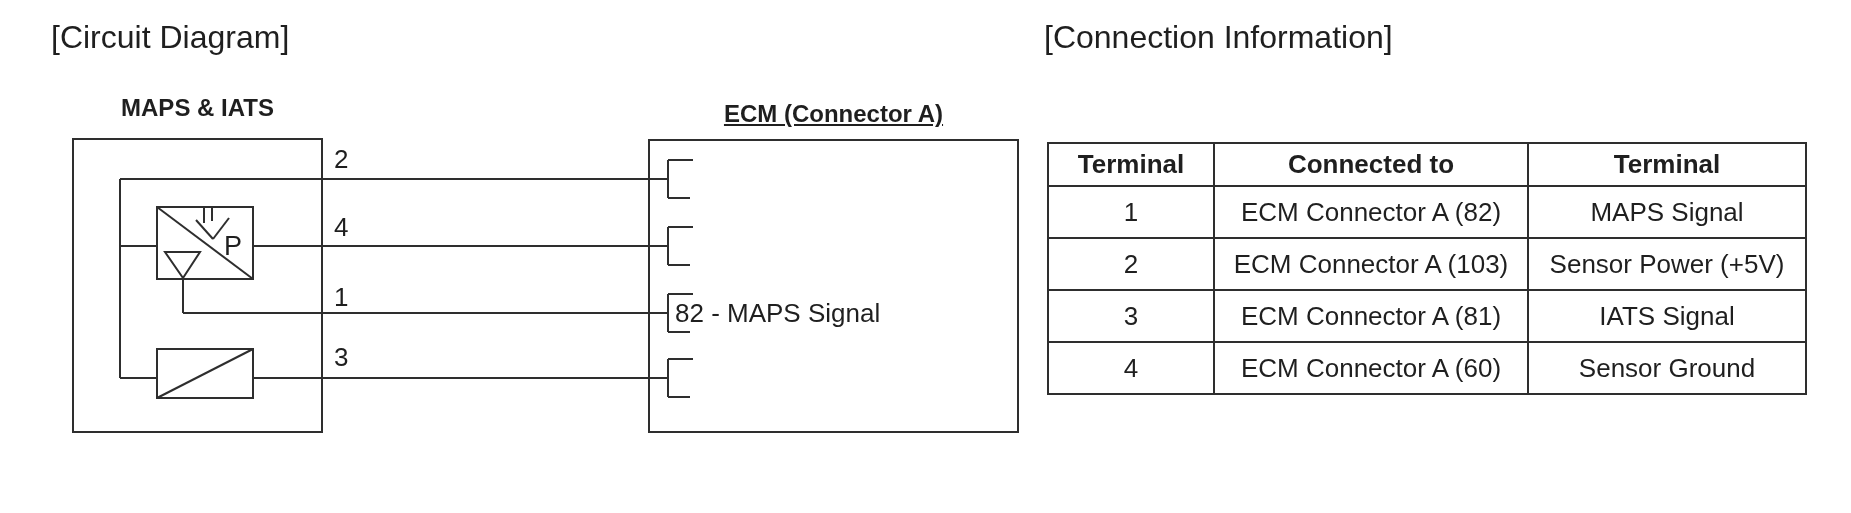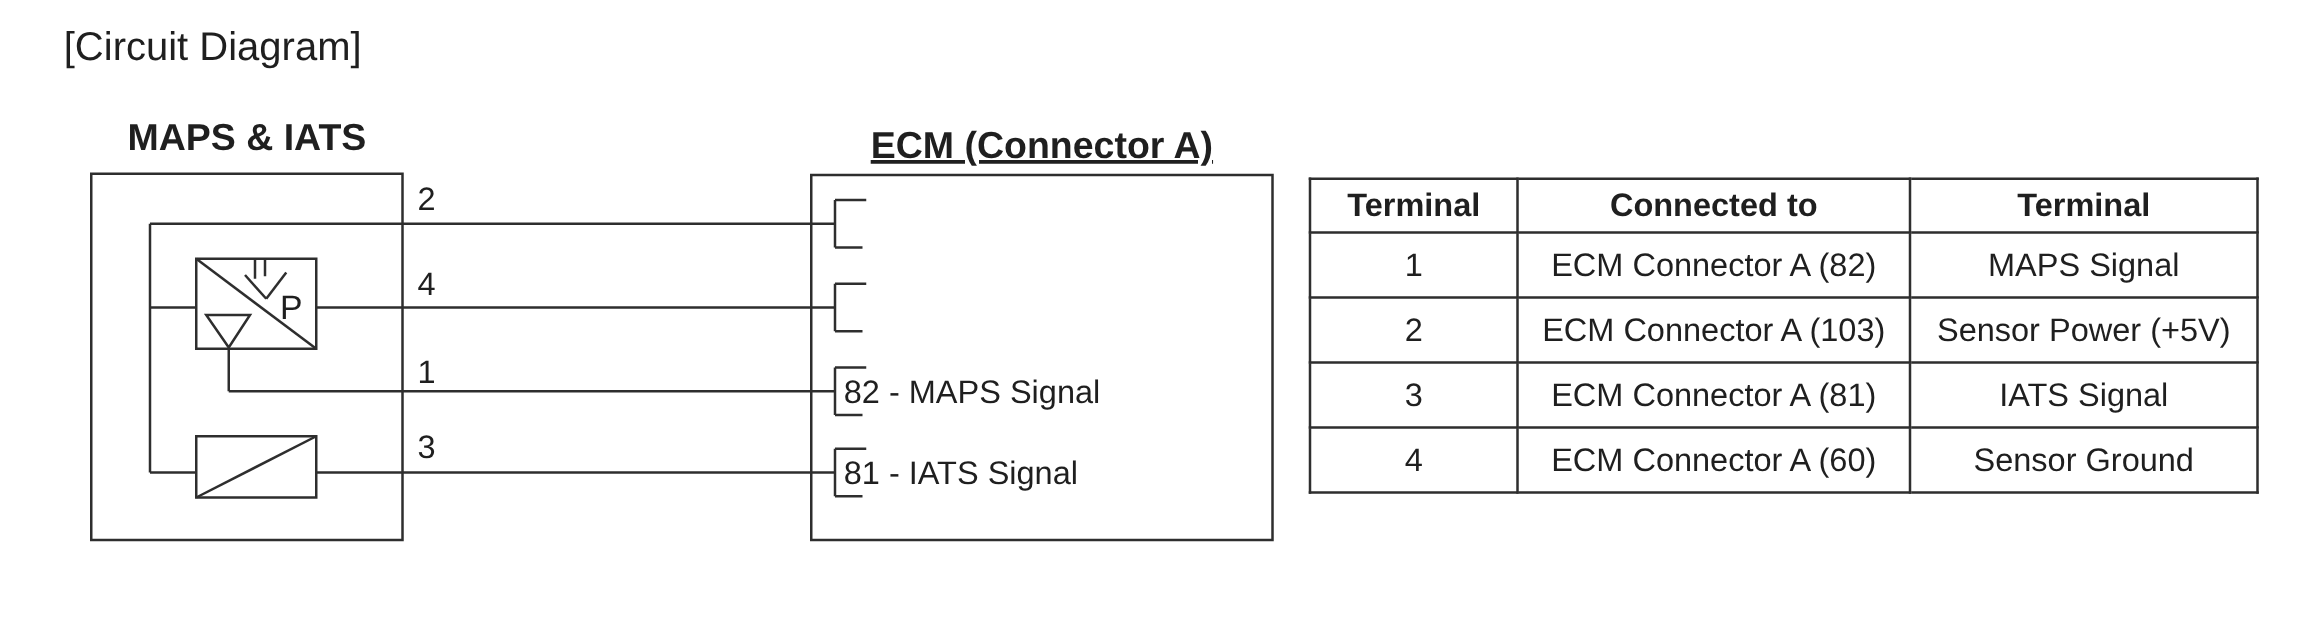--- a/index.html
+++ b/index.html
@@ -13,21 +13,21 @@
     overflow: hidden;
   }
   .abs { position: absolute; }
   .section-heading {
     font-size: 32px;
     line-height: 1;
     color: #1f1f1f;
     white-space: nowrap;
   }
   .box-title {
-    font-size: 30px;
+    font-size: 24px;
     font-weight: bold;
     line-height: 1;
     text-align: center;
     white-space: nowrap;
   }
   .wire-number {
     font-size: 26px;
     line-height: 1;
     white-space: nowrap;
   }
@@ -66,20 +66,21 @@
   .col-terminal { width: 166px; }
   .col-connected { width: 314px; }
   .col-function { width: 278px; }
 </style>
 </head>
 <body>
 
 <div class="page">
 
   <div class="abs section-heading" style="left:51px; top:21px;">[Circuit Diagram]</div>
+  <div class="abs section-heading" style="left:1044px; top:21px;">[Connection Information]</div>
 
   <div class="abs box-title" style="left:73px; top:96px; width:249px;">MAPS &amp; IATS</div>
   <div class="abs box-title" style="left:649px; top:102px; width:369px;text-decoration:underline;">ECM (Connector A)</div>
 
   <svg class="circuit" width="1040" height="513" viewBox="0 0 1040 513">
     <g stroke="#2e2e2e" stroke-width="2" fill="none">
 
       <rect x="73" y="139" width="249" height="293"></rect>
 
       <rect x="649" y="140" width="369" height="292"></rect>
@@ -138,21 +139,20 @@
   </svg>
 
   <div class="abs p-letter" style="left:224px; top:233px;">P</div>
 
   <div class="abs wire-number" style="left:334px; top:146px;">2</div>
   <div class="abs wire-number" style="left:334px; top:214px;">4</div>
   <div class="abs wire-number" style="left:334px; top:284px;">1</div>
   <div class="abs wire-number" style="left:334px; top:344px;">3</div>
 
   <div class="abs terminal-label" style="left:675px; top:300px;">82 - MAPS Signal</div>
-  <div class="abs terminal-label" style="left:675px; top:365px;">81 - IATS Signal</div>
 
   <table class="conn">
     <colgroup>
       <col class="col-terminal">
         <col class="col-connected">
         <col class="col-function">
     </colgroup>
     <thead>
       <tr>
         <th>Terminal</th>

